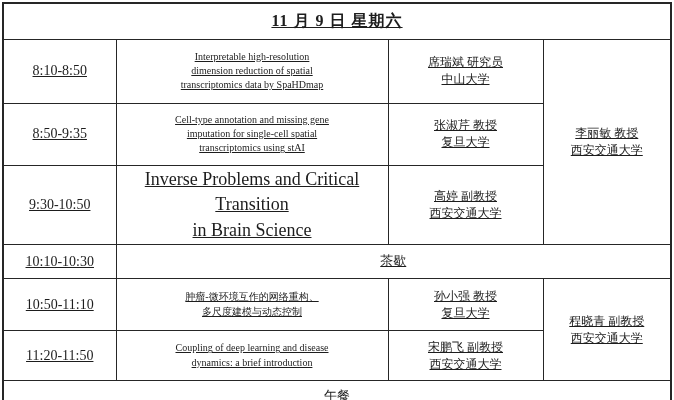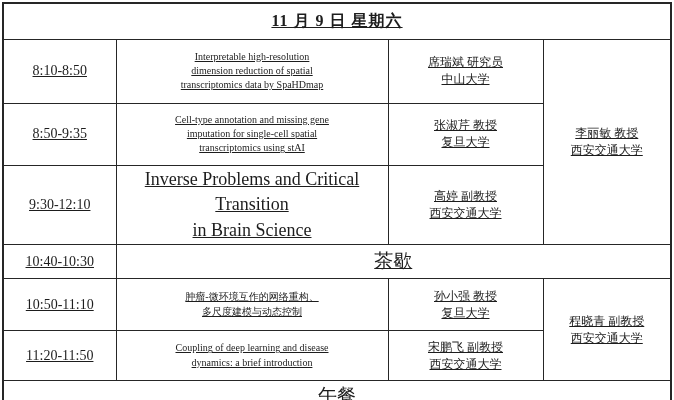--- a/index.html
+++ b/index.html
@@ -30,21 +30,21 @@
   }
   .header-cell {
     font-weight: bold;
     font-size: 16px;
     letter-spacing: 1px;
   }
   .time  { font-size: 14px; margin-left: 19px; }
   .title { font-size: 10px; white-space: pre-line; }
   .title.small { font-size: 18px; }
   .person { font-size: 12px; }
-  .break-cell { font-size: 19px; }
+  .break-cell { font-size: 13px; }
 </style>
 </head>
 <body>
 
 <table class="schedule">
   <colgroup>
     <col style="width:113px">
     <col style="width:272px">
     <col style="width:155px">
     <col>
@@ -66,28 +66,28 @@
 
   <tr style="height:62px">
     <td class="time">8:50-9:35</td>
     <td class="title">Cell-type annotation and missing gene
 imputation for single-cell spatial
 transcriptomics using stAI</td>
     <td class="person"><span>张淑芹 教授</span><br><span>复旦大学</span></td>
   </tr>
 
   <tr style="height:52px">
-    <td class="time">9:30-12:10</td>
+    <td class="time">9:30-10:50</td>
     <td class="title small">Inverse Problems and Critical Transition
 in Brain Science</td>
     <td class="person"><span>高婷 副教授</span><br><span>西安交通大学</span></td>
   </tr>
 
   <tr style="height:34px">
-    <td class="time">10:40-10:30</td>
+    <td class="time">10:10-10:30</td>
     <td colspan="3" class="break-cell">茶歇</td>
   </tr>
 
   <tr style="height:52px">
     <td class="time">10:50-11:10</td>
     <td class="title">肿瘤-微环境互作的网络重构、
 多尺度建模与动态控制</td>
     <td class="person"><span>孙小强 教授</span><br><span>复旦大学</span></td>
     <td class="person" rowspan="2"><span>程晓青 副教授</span><br><span>西安交通大学</span></td>
   </tr>

